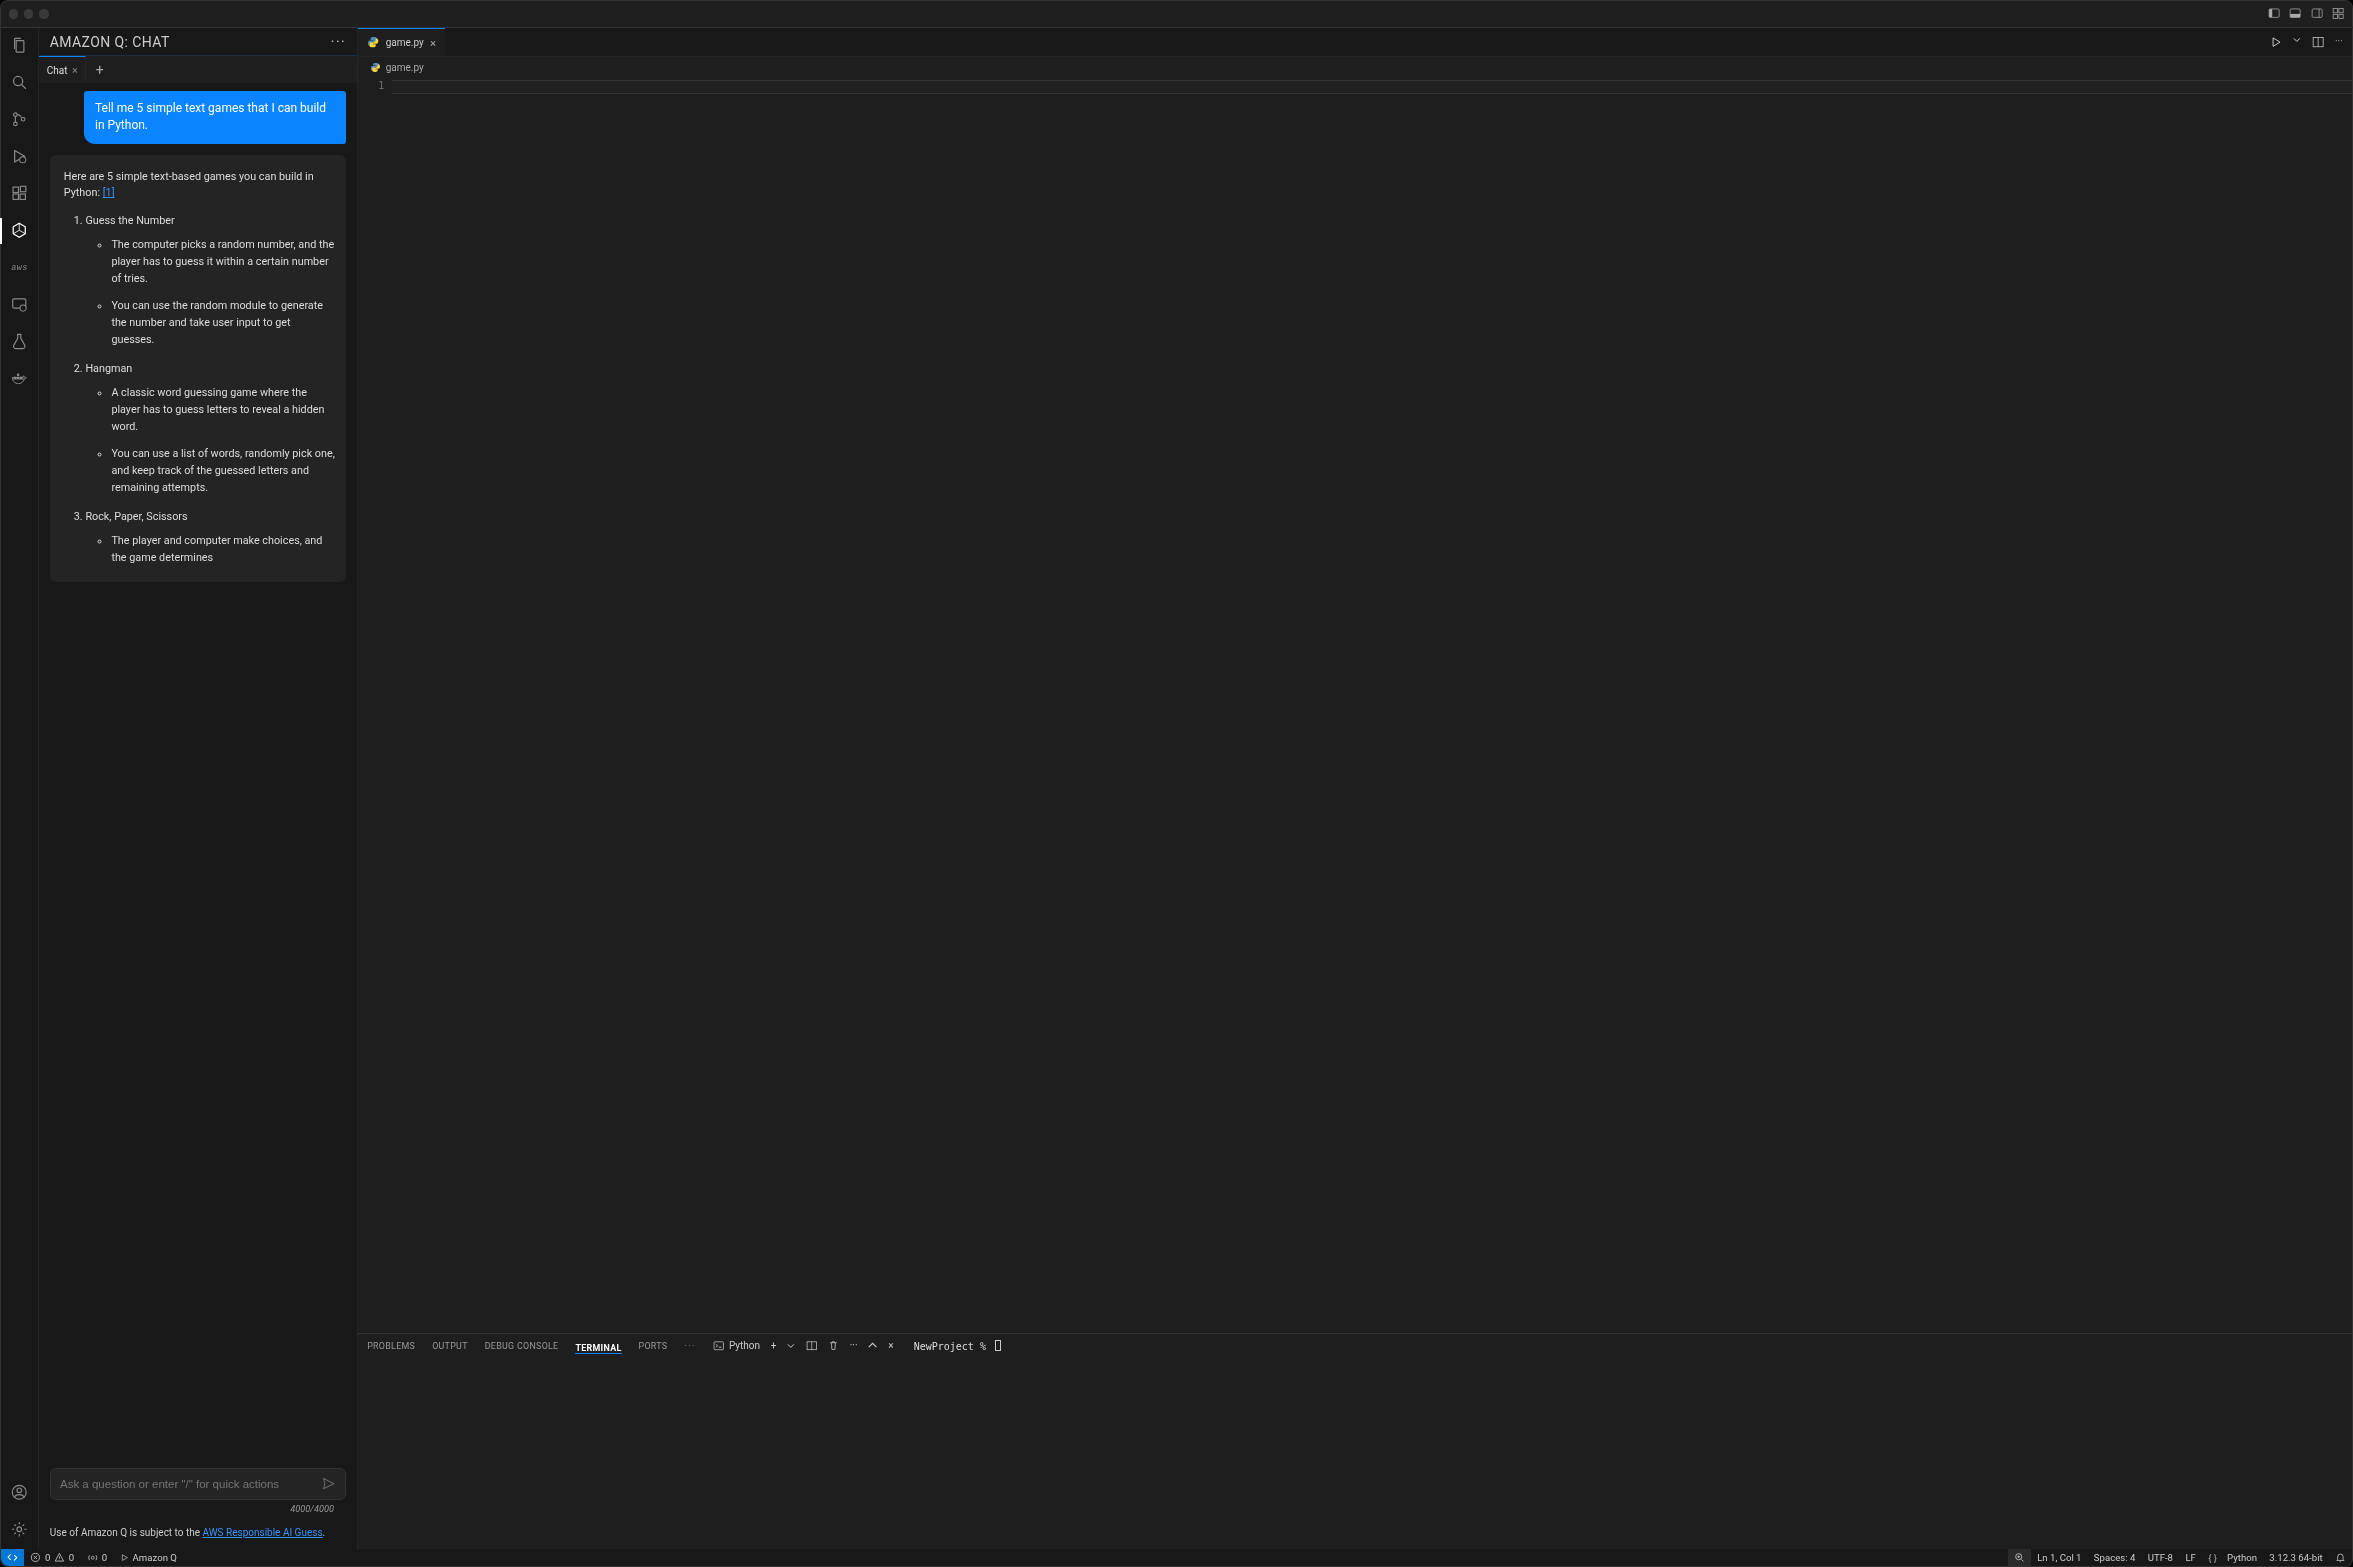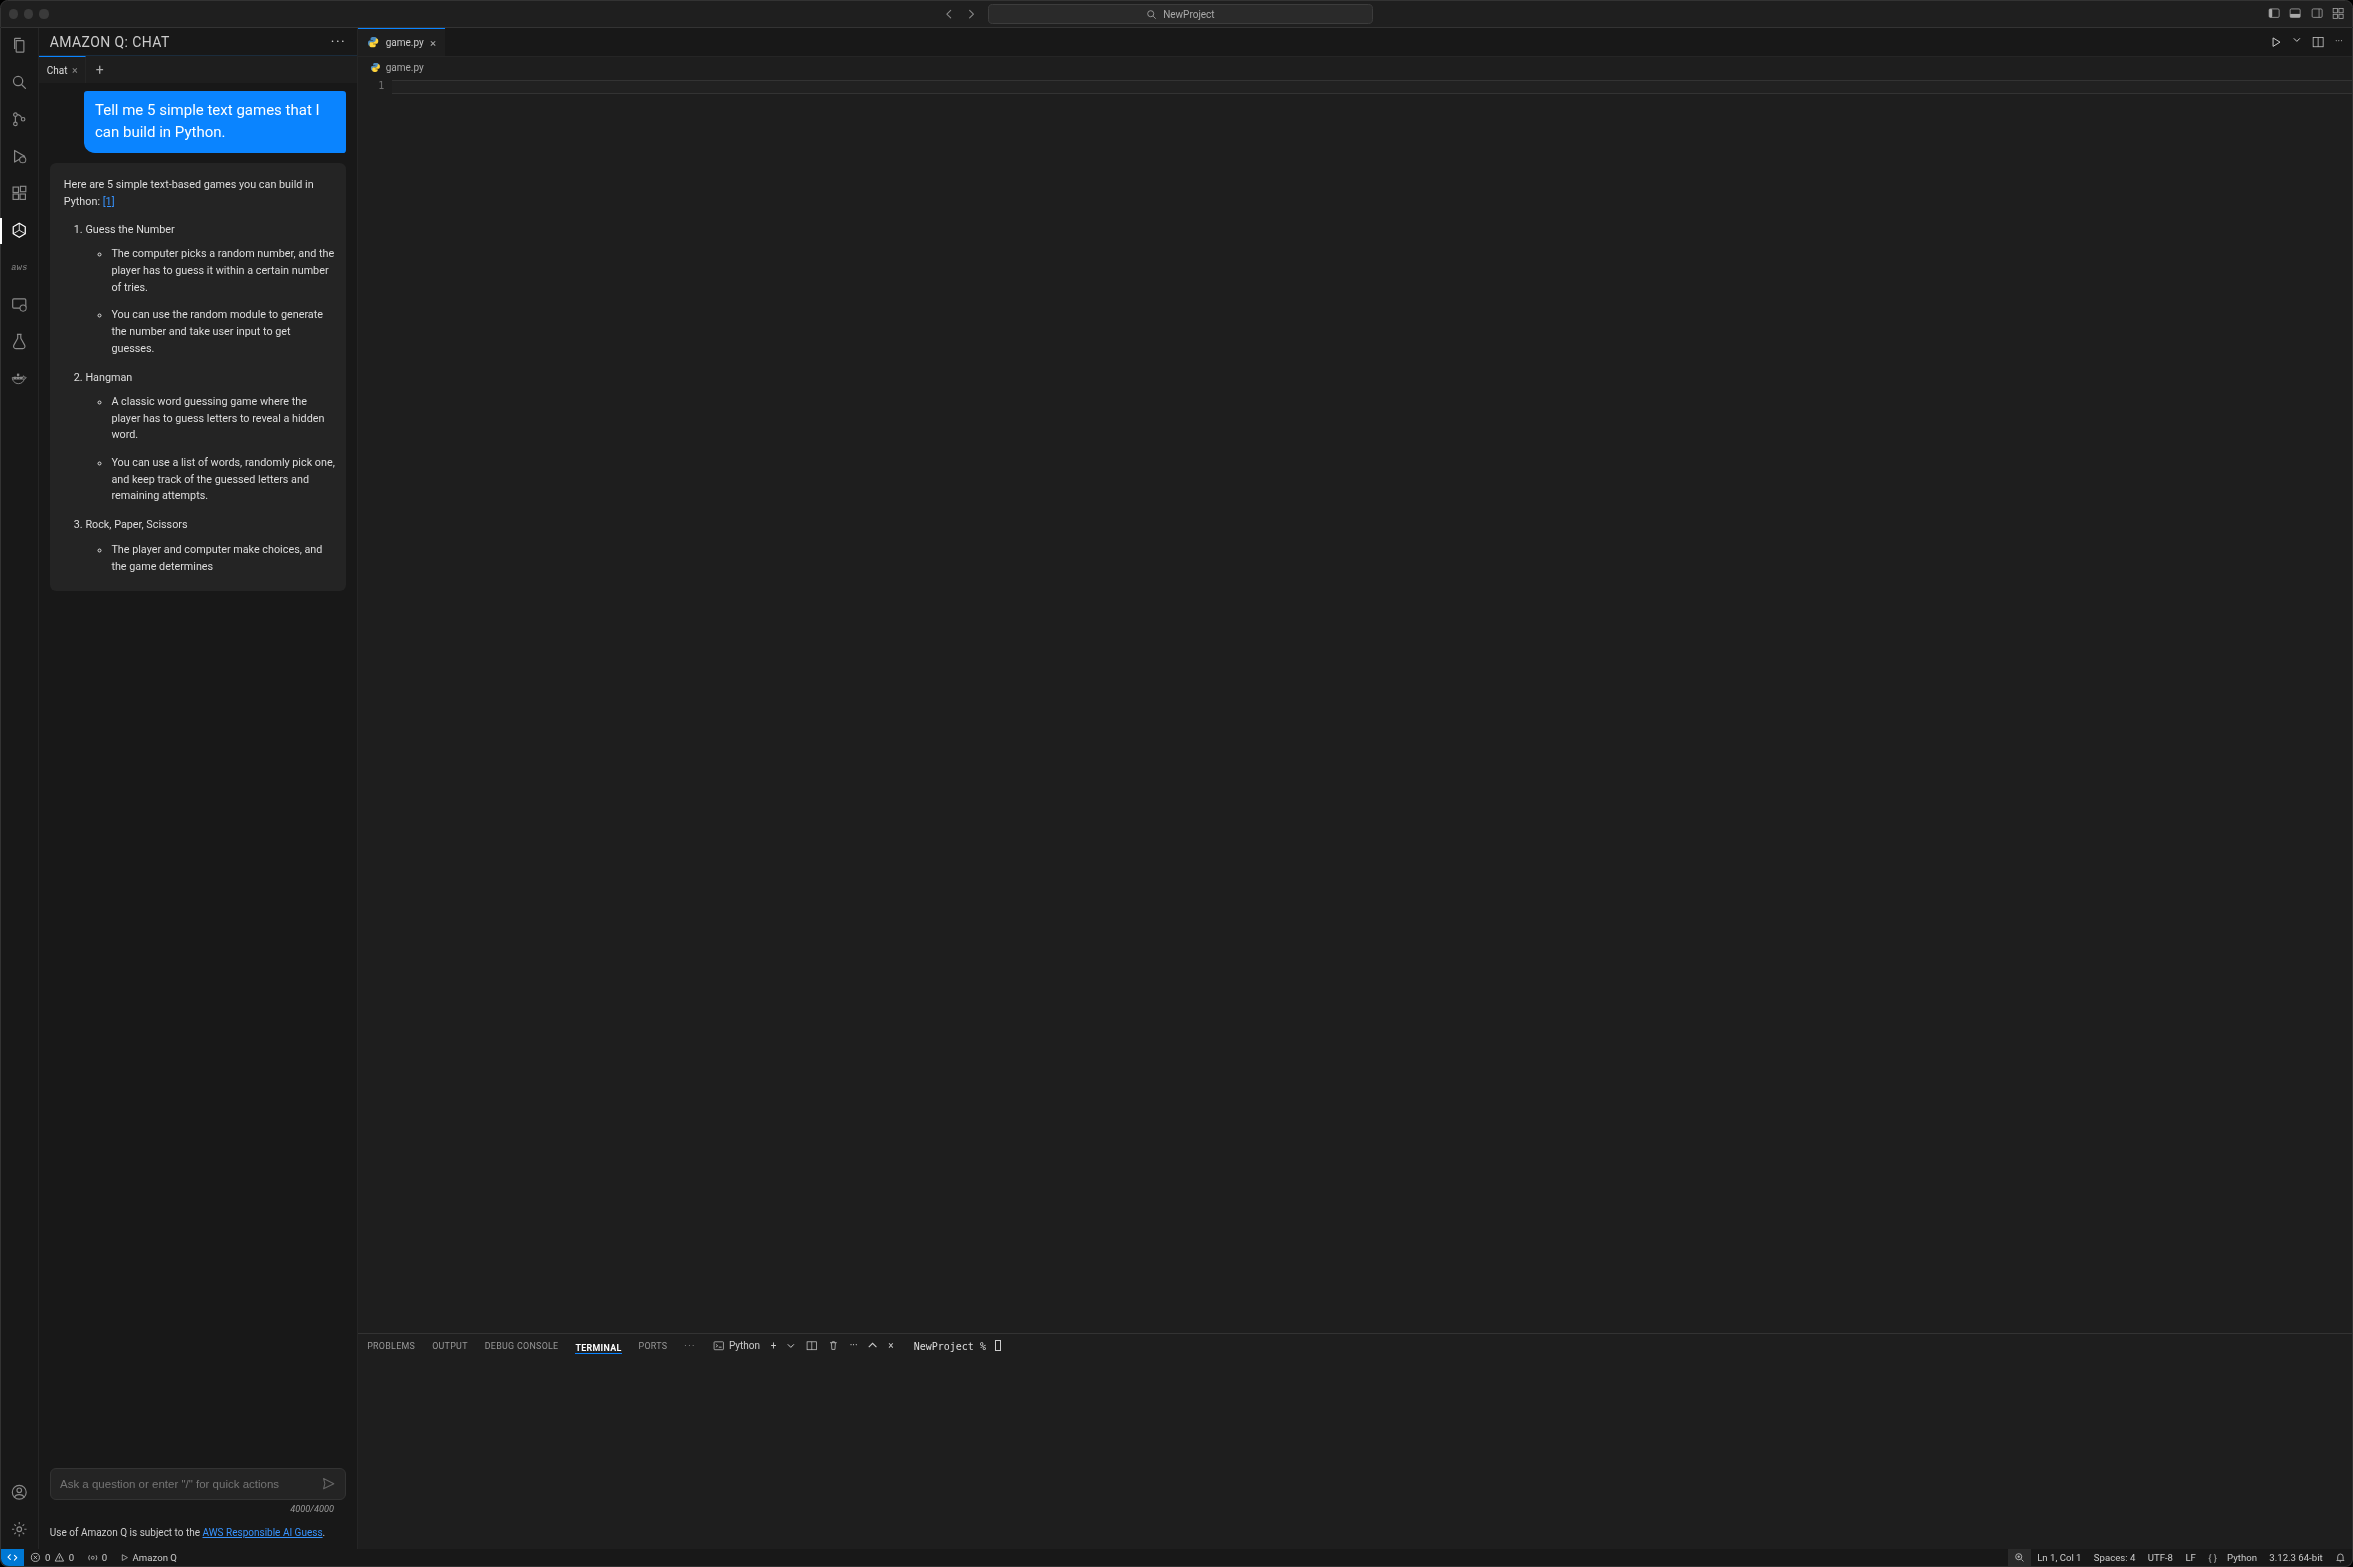--- a/index.html
+++ b/index.html
@@ -31,21 +31,21 @@
   .sidepanel { width:319px; background:#181818; display:flex; flex-direction:column; border-right:0.8px solid #252525; }
   .sp-header { display:flex; align-items:center; height:27px; padding:0 10.8px; color:#ccc; font-size:14px; letter-spacing:0.4px; }
   .sp-header .dots { margin-left:auto; color:#ccc; letter-spacing:1.5px; cursor:pointer; }
   .sp-tabs { display:flex; align-items:center; height:28px; background:#1e1e1e; border-top:1.5px solid #0a84ff22; }
   .sp-tabs .tab { padding:0 7.7px; height:100%; display:flex; align-items:center; gap:4.6px; background:#1e1e1e; border-right:0.8px solid #252525; font-size:10px; color:#ddd; border-top:0.8px solid #0a84ff; }
   .sp-tabs .tab .close { color:#888; cursor:pointer; font-size:10.8px; }
   .sp-tabs .plus { padding:0 9.2px; color:#aaa; cursor:pointer; font-size:14px; }
 
   .chat-scroll { flex:1; overflow:auto; padding:7.7px 10.8px 0 10.8px; }
   .user-msg { display:flex; justify-content:flex-end; margin-bottom:10.8px; }
-  .user-bubble { background:#0a84ff; color:#fff; border-radius:3.1px 3.1px 3.1px 10.8px; padding:9.2px 10.8px; max-width:262px; font-size:15px; line-height:1.45; }
+  .user-bubble { background:#0a84ff; color:#fff; border-radius:3.1px 3.1px 3.1px 10.8px; padding:9.2px 10.8px; max-width:262px; font-size:12px; line-height:1.45; }
   .ai-bubble { background:#242424; border-radius:6.2px; padding:14px 10.8px 3.1px 14px; color:#ddd; font-size:10.8px; line-height:1.55; }
   .ai-bubble a { color:#3794ff; text-decoration:underline; }
   .ai-ol { list-style:decimal; padding-left:21.6px; margin-top:10.8px; }
   .ai-ol > li { margin-bottom:12.3px; }
   .ai-ul { list-style:circle; padding-left:26px; margin-top:7.7px; }
   .ai-ul li { margin-bottom:10.8px; }
 
   .input-row { padding:7.7px 10.8px 3.1px 10.8px; }
   .input-box { display:flex; align-items:center; background:#242424; border:0.8px solid #333; border-radius:6px; padding:7.7px 9.2px; }
   .input-box input { flex:1; background:transparent; border:none; outline:none; color:#ccc; font-size:11.5px; }
@@ -88,41 +88,20 @@
   svg { display:block; }
 </style>
 </head>
 <body>
 
 <div class="titlebar">
   <div class="traffic">
     <span></span>
     <span></span>
     <span></span>
-  </div>
-  <div style="flex:1; display:flex; justify-content:center; align-items:center;">
-    <div class="nav-arrows">
-      <span>
-        <svg width="12.3" height="12.3" viewBox="0 0 16 16" fill="none">
-            <path d="M10 3 5 8l5 5" stroke="currentColor" stroke-width="1.4" stroke-linecap="round" stroke-linejoin="round"></path>
-          </svg>
-      </span>
-      <span>
-        <svg width="12.3" height="12.3" viewBox="0 0 16 16" fill="none">
-            <path d="M6 3l5 5-5 5" stroke="currentColor" stroke-width="1.4" stroke-linecap="round" stroke-linejoin="round"></path>
-          </svg>
-      </span>
-    </div>
-    <div class="searchbar">
-      <svg width="10.8" height="10.8" viewBox="0 0 16 16" fill="none">
-          <circle cx="7" cy="7" r="4.5" stroke="#aaa" stroke-width="1.2"></circle>
-          <path d="M11 11l3 3" stroke="#aaa" stroke-width="1.2" stroke-linecap="round"></path>
-        </svg>
-      <span>NewProject</span>
-    </div>
   </div>
   <div class="title-right">
     <span><svg class="layout-icon" viewBox="0 0 16 16">
           <rect x="1.5" y="2.5" width="13" height="11" rx="1.5" stroke="#aaa" fill="none"></rect>
           <rect x="1.5" y="2.5" width="4" height="11" fill="#aaa" rx="1.5"></rect>
         </svg></span>
     <span><svg class="layout-icon" viewBox="0 0 16 16">
           <rect x="1.5" y="2.5" width="13" height="11" rx="1.5" stroke="#aaa" fill="none"></rect>
           <rect x="1.5" y="9" width="13" height="4.5" fill="#aaa"></rect>
         </svg></span>

